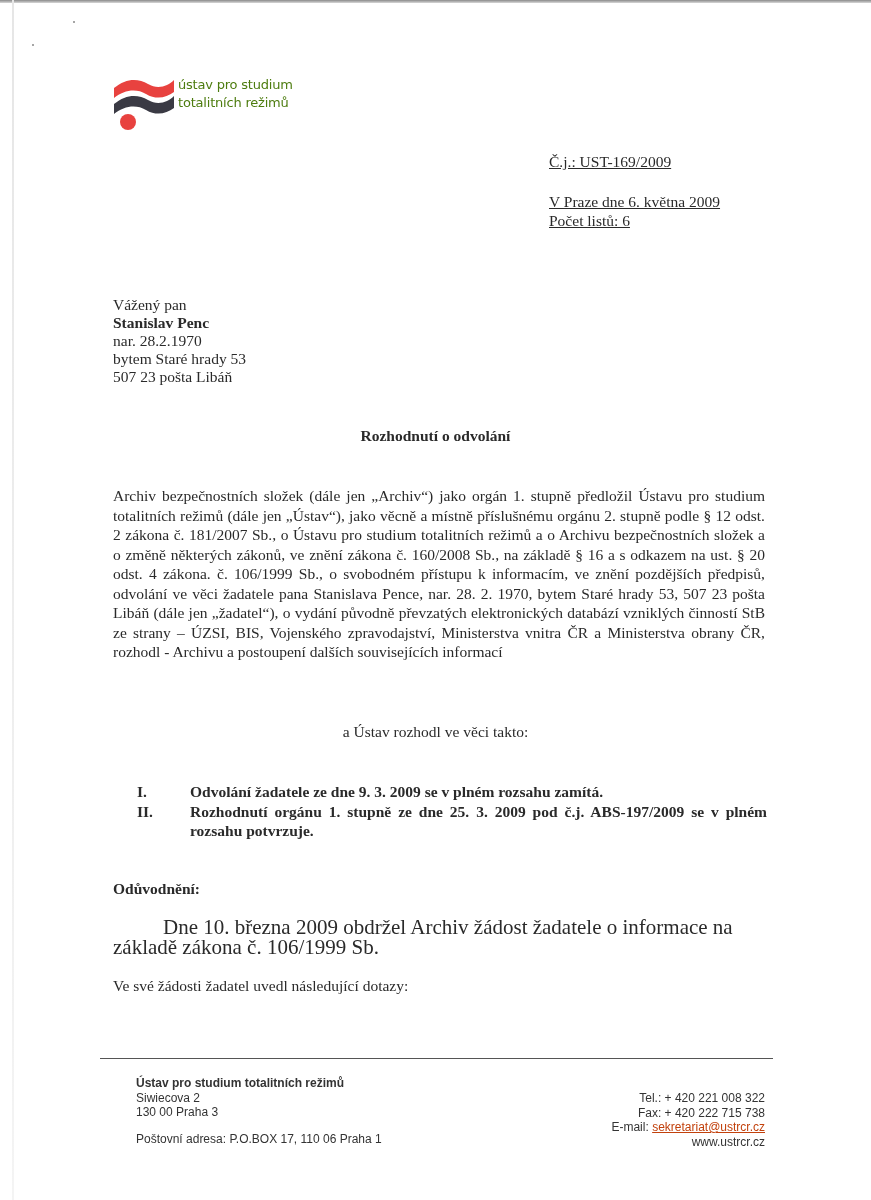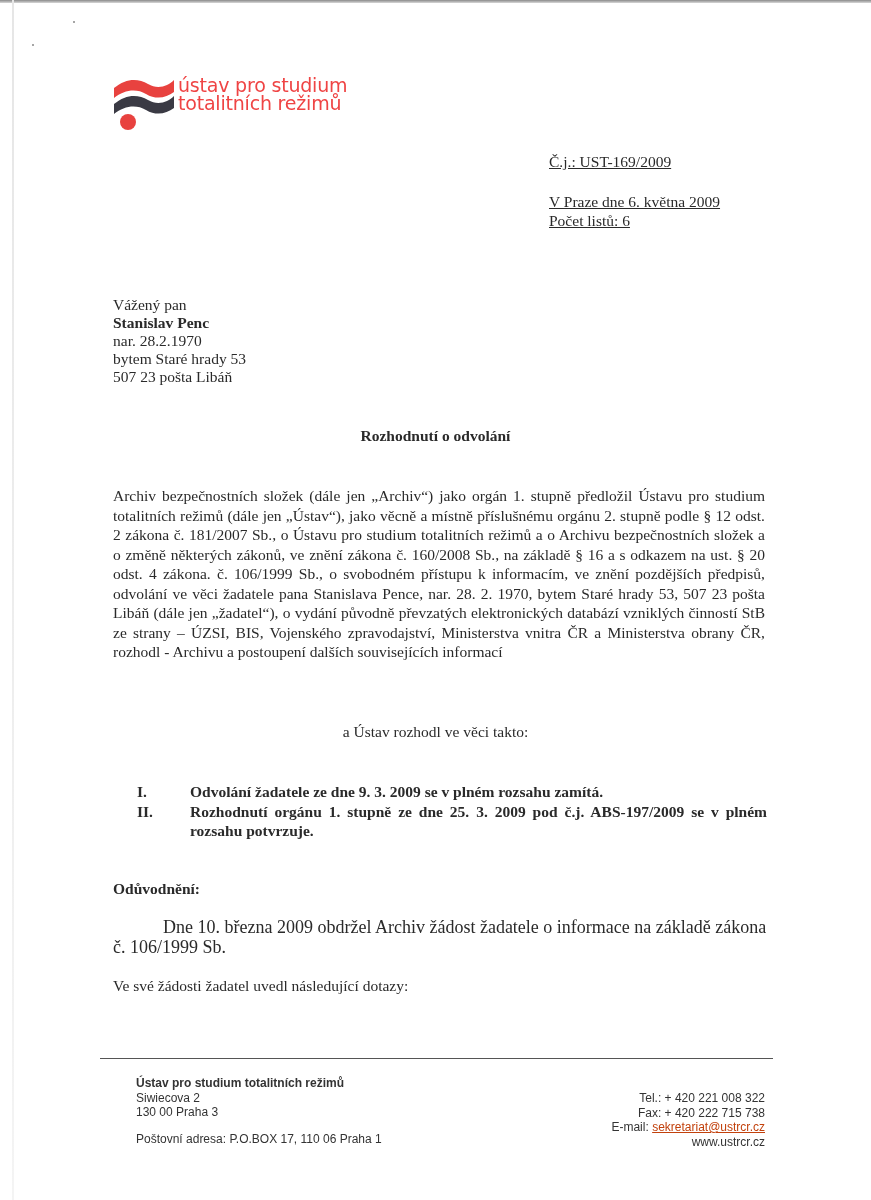--- a/index.html
+++ b/index.html
@@ -9,39 +9,39 @@
       position: relative;
       font-family: "Liberation Serif", serif;
       color: #2a2a2a;
     }
     .scan-top { position: absolute; left: 0; top: 0; width: 871px; height: 3px; background: linear-gradient(#8a8a8a, #d8d8d8); }
     .scan-left { position: absolute; left: 12px; top: 0; width: 2px; height: 1200px; background: linear-gradient(#e6e6e6, #f4f4f4); }
     .speck { position: absolute; width: 2px; height: 2px; background: #888; border-radius: 1px; }
 
     .logo { position: absolute; left: 112px; top: 74px; width: 240px; height: 56px; }
     .logo svg { position: absolute; left: 0; top: 0; }
-    .logo-text { position: absolute; left: 66px; top: 2px; font-family: "DejaVu Sans", sans-serif; font-size: 19px; line-height: 18px; color: #ef4444; letter-spacing: -0.2px; }
+    .logo-text { position: absolute; left: 66px; top: 2px; font-family: "DejaVu Sans", sans-serif; font-size: 13px; line-height: 18px; color: #4d7c0f; letter-spacing: -0.2px; }
 
     .ref { position: absolute; left: 549px; font-size: 15.5px; line-height: 20px; text-decoration: underline; }
 
     .addr { position: absolute; left: 113px; top: 296px; font-size: 15.5px; line-height: 18px; }
     .addr b { font-weight: bold; }
 
     .title { position: absolute; left: 0; width: 871px; top: 427px; text-align: center; font-weight: bold; font-size: 15.5px; }
 
     .para { position: absolute; left: 113px; width: 652px; top: 486px; font-size: 15.5px; line-height: 19.5px; text-align: justify; }
     .center-line { position: absolute; left: 0; width: 871px; top: 723px; text-align: center; font-size: 15.5px; }
 
     .decision { position: absolute; left: 137px; top: 782px; width: 630px; font-size: 15.5px; line-height: 19.5px; font-weight: bold; }
     .decision .row { display: flex; }
     .decision .num { width: 53px; flex: none; }
     .decision .txt { flex: 1; text-align: justify; }
 
     .justif-head { position: absolute; left: 113px; top: 880px; font-weight: bold; font-size: 15.5px; }
-    .justif-p1 { position: absolute; left: 113px; width: 655px; top: 918px; font-size: 18px; line-height: 19.5px; text-indent: 50px; }
+    .justif-p1 { position: absolute; left: 113px; width: 655px; top: 918px; font-size: 21px; line-height: 19.5px; text-indent: 50px; }
     .justif-p2 { position: absolute; left: 113px; top: 977px; font-size: 15.5px; }
 
     .footer-rule { position: absolute; left: 100px; top: 1058px; width: 673px; height: 1px; background: #555; }
     .footer-left { position: absolute; left: 113px; top: 1076px; font-family: "Liberation Sans", sans-serif; font-size: 12px; line-height: 14.5px; color: #333; margin-left: 23px; }
     .footer-left .org { font-weight: bold; }
     .footer-left .postal { margin-top: 12px; }
     .footer-right { position: absolute; right: 106px; top: 1091px; text-align: right; font-family: "Liberation Sans", sans-serif; font-size: 12px; line-height: 14.5px; color: #333; }
     .footer-right a { color: #c2410c; text-decoration: underline; }
   </style>
 </head>

